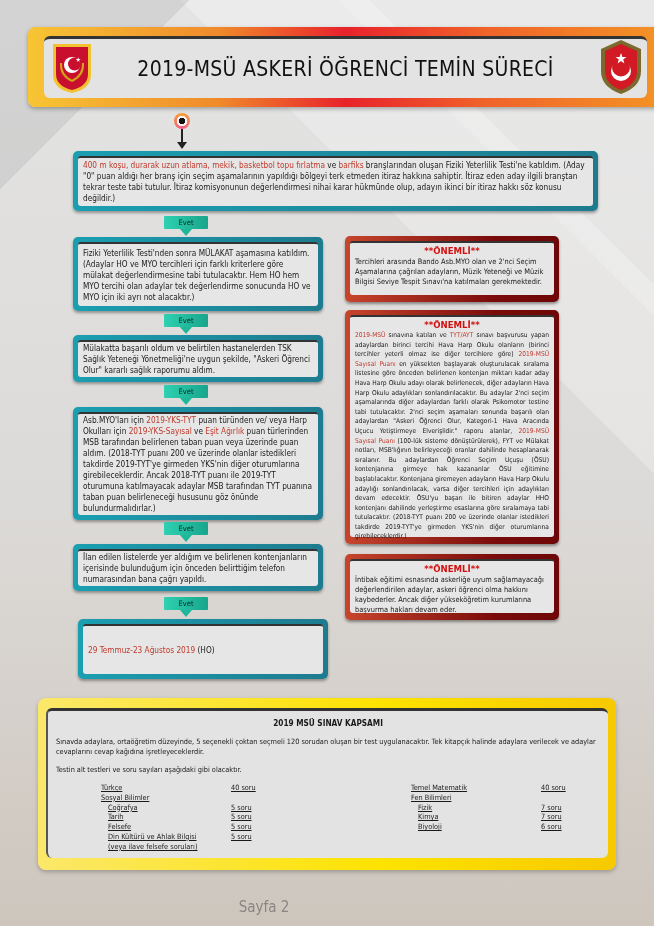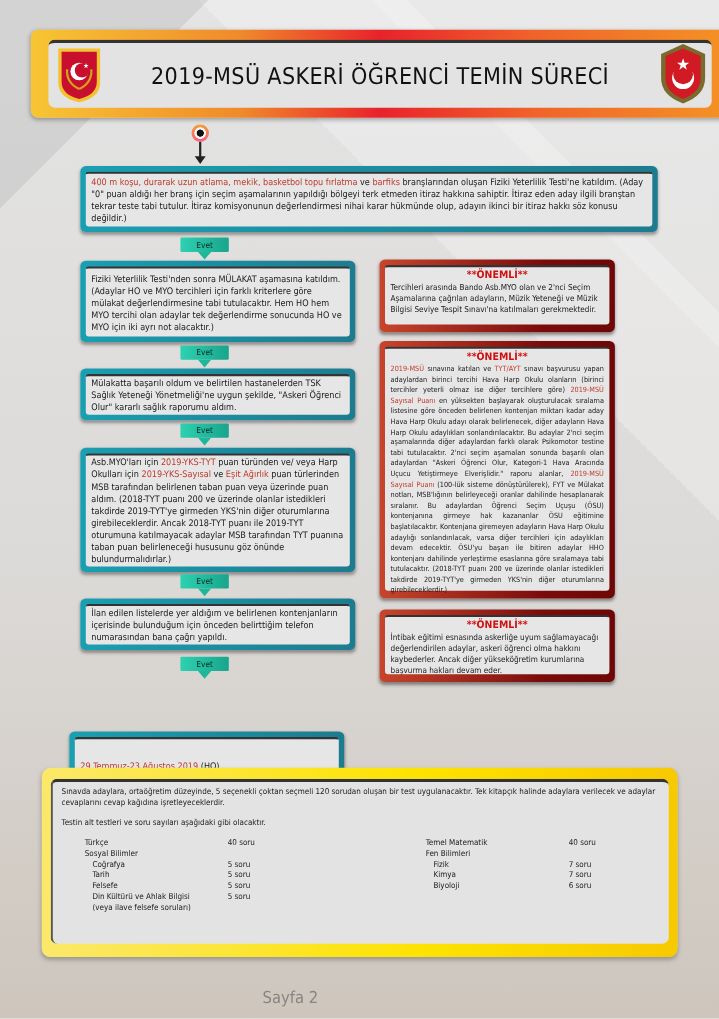--- a/index.html
+++ b/index.html
@@ -94,21 +94,21 @@
       background: linear-gradient(90deg, #fbe86a, #fde300 60%, #f7c900);
       box-shadow: 0 2px 4px rgba(0,0,0,.25);
     }
     .exam .in {
       position: absolute; left: 8px; top: 10px; right: 8px; bottom: 12px;
       background: #e3e3e3; border-radius: 6px; border-top: 3px solid #333; border-left: 2px solid #555;
       font-size: 7.3px; color: #1a1a1a; padding: 4px 8px; box-sizing: border-box;
     }
     .exam .ttl { text-align: center; font-weight: bold; font-size: 8.2px; margin: 3px 0 9px; }
     .exam p { margin: 0 0 8px; line-height: 10px; }
-    .subj { display: grid; grid-template-columns: 130px 70px 110px 130px 60px 1fr; row-gap: 0; line-height: 9.8px; margin-left: 21px; }
+    .subj { display: grid; grid-template-columns: 130px 70px 110px 130px 60px 1fr; row-gap: 0; line-height: 9.8px; margin-left: 45px; text-decoration: underline; }
     .subj .ind { padding-left: 7px; }
 
     .footer { position: absolute; top: 898px; left: 0; width: 528px; text-align: center; font-size: 15px; color: #8a8482; }
   </style>
 </head>
 <body>
 
 <div class="page-bg"></div>
 
 <div class="header">
@@ -163,21 +163,21 @@
     </div>
   </div>
 </div>
 <div class="evet" style="left:164px; top:522px;">Evet</div>
 
 <div class="fbox" style="left:73px; top:544px; width:250px; height:47px;">
   <div class="in">İlan edilen listelerde yer aldığım ve belirlenen kontenjanların içerisinde bulunduğum için önceden belirttiğim telefon numarasından bana çağrı yapıldı.</div>
 </div>
 <div class="evet" style="left:164px; top:597px;">Evet</div>
 
-<div class="fbox" style="left:63px; top:619px; width:250px; height:60px;margin-top:46px;">
+<div class="fbox" style="left:78px; top:619px; width:250px; height:60px;">
   <div class="in">
     <div><span class="red">29 Temmuz-23 Ağustos 2019</span><span> (HO)</span></div>
   </div>
 </div>
 
 <div class="ibox" style="left:345px; top:236px; width:214px; height:66px;">
   <div class="in">
     <div class="ttl">**ÖNEMLİ**</div>
     <div>Tercihleri arasında Bando Asb.MYO olan ve 2'nci Seçim Aşamalarına çağrılan adayların, Müzik Yeteneği ve Müzik Bilgisi Seviye Tespit Sınavı'na katılmaları gerekmektedir.</div>
   </div>
@@ -194,20 +194,21 @@
 
 <div class="ibox" style="left:345px; top:554px; width:214px; height:66px;">
   <div class="in">
     <div class="ttl">**ÖNEMLİ**</div>
     <div>İntibak eğitimi esnasında askerliğe uyum sağlamayacağı değerlendirilen adaylar, askeri öğrenci olma hakkını kaybederler. Ancak diğer yükseköğretim kurumlarına başvurma hakları devam eder.</div>
   </div>
 </div>
 
 <div class="exam">
   <div class="in">
+    <div class="ttl">2019 MSÜ SINAV KAPSAMI</div>
     <p>Sınavda adaylara, ortaöğretim düzeyinde, 5 seçenekli çoktan seçmeli 120 sorudan oluşan bir test uygulanacaktır. Tek kitapçık halinde adaylara verilecek ve adaylar cevaplarını cevap kağıdına işretleyeceklerdir.</p>
     <p>Testin alt testleri ve soru sayıları aşağıdaki gibi olacaktır.</p>
     <div class="subj">
       <span>Türkçe</span>
         <span>40 soru</span>
         <span></span>
         <span>Temel Matematik</span>
         <span>40 soru</span>
         <span></span>
       <span>Sosyal Bilimler</span>

